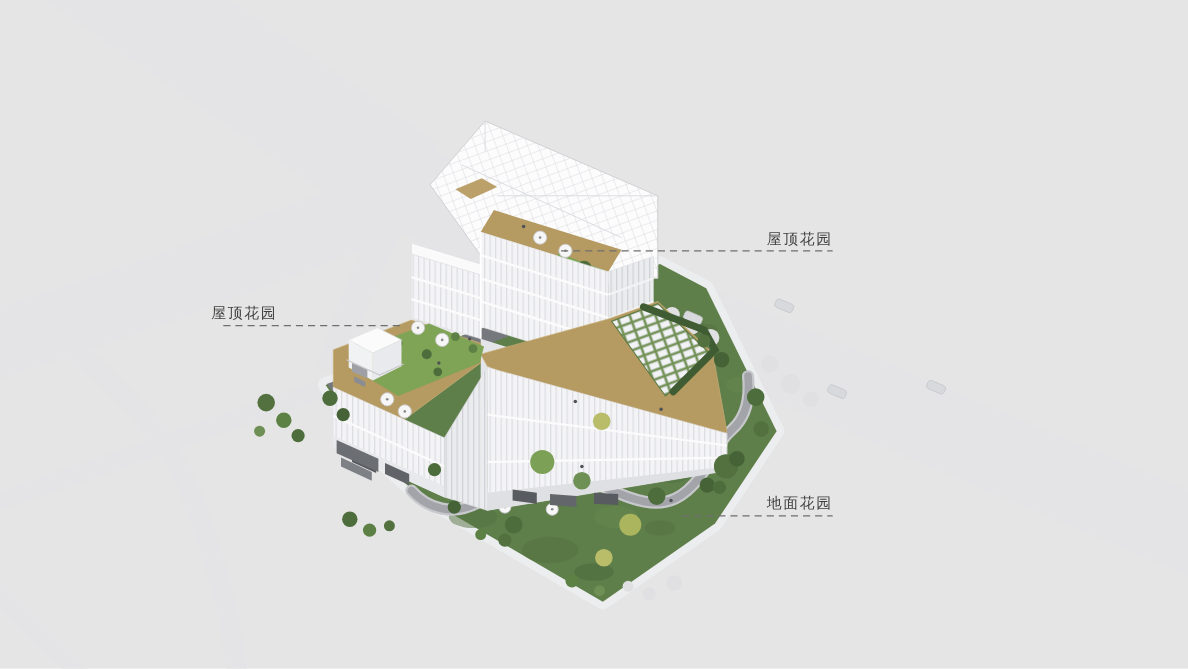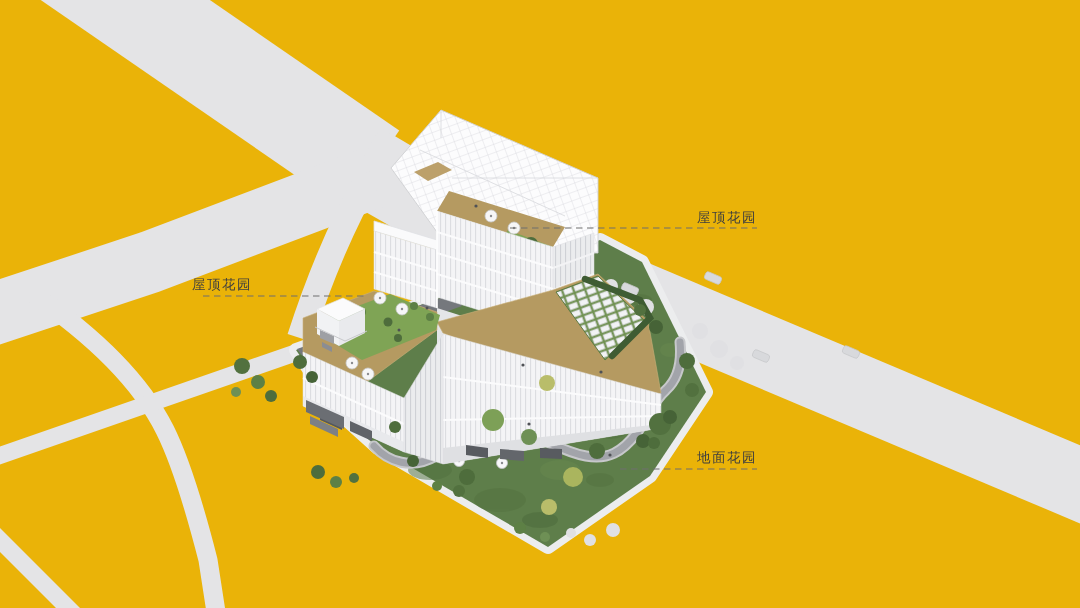--- a/index.html
+++ b/index.html
@@ -1,16 +1,16 @@
 <!DOCTYPE html>
 <html><head>
 <meta charset="utf-8">
 <style>
   html,body{margin:0;padding:0;background:#ffffff;}
-  #stage{position:relative;width:1080px;height:608px;overflow:hidden;background:#eab308;
+  #stage{position:relative;width:1080px;height:608px;overflow:hidden;background:#e5e5e5;
          font-family:"Liberation Sans", sans-serif;}
   svg{position:absolute;left:0;top:0;display:block;}
   .lbl{font-size:13.5px;letter-spacing:1.5px;fill:#3f3f3f;}
 </style>
 </head>
 <body>
 
 <div id="stage">
 <svg width="1080" height="608" viewBox="0 0 1080 608">
   <defs>

